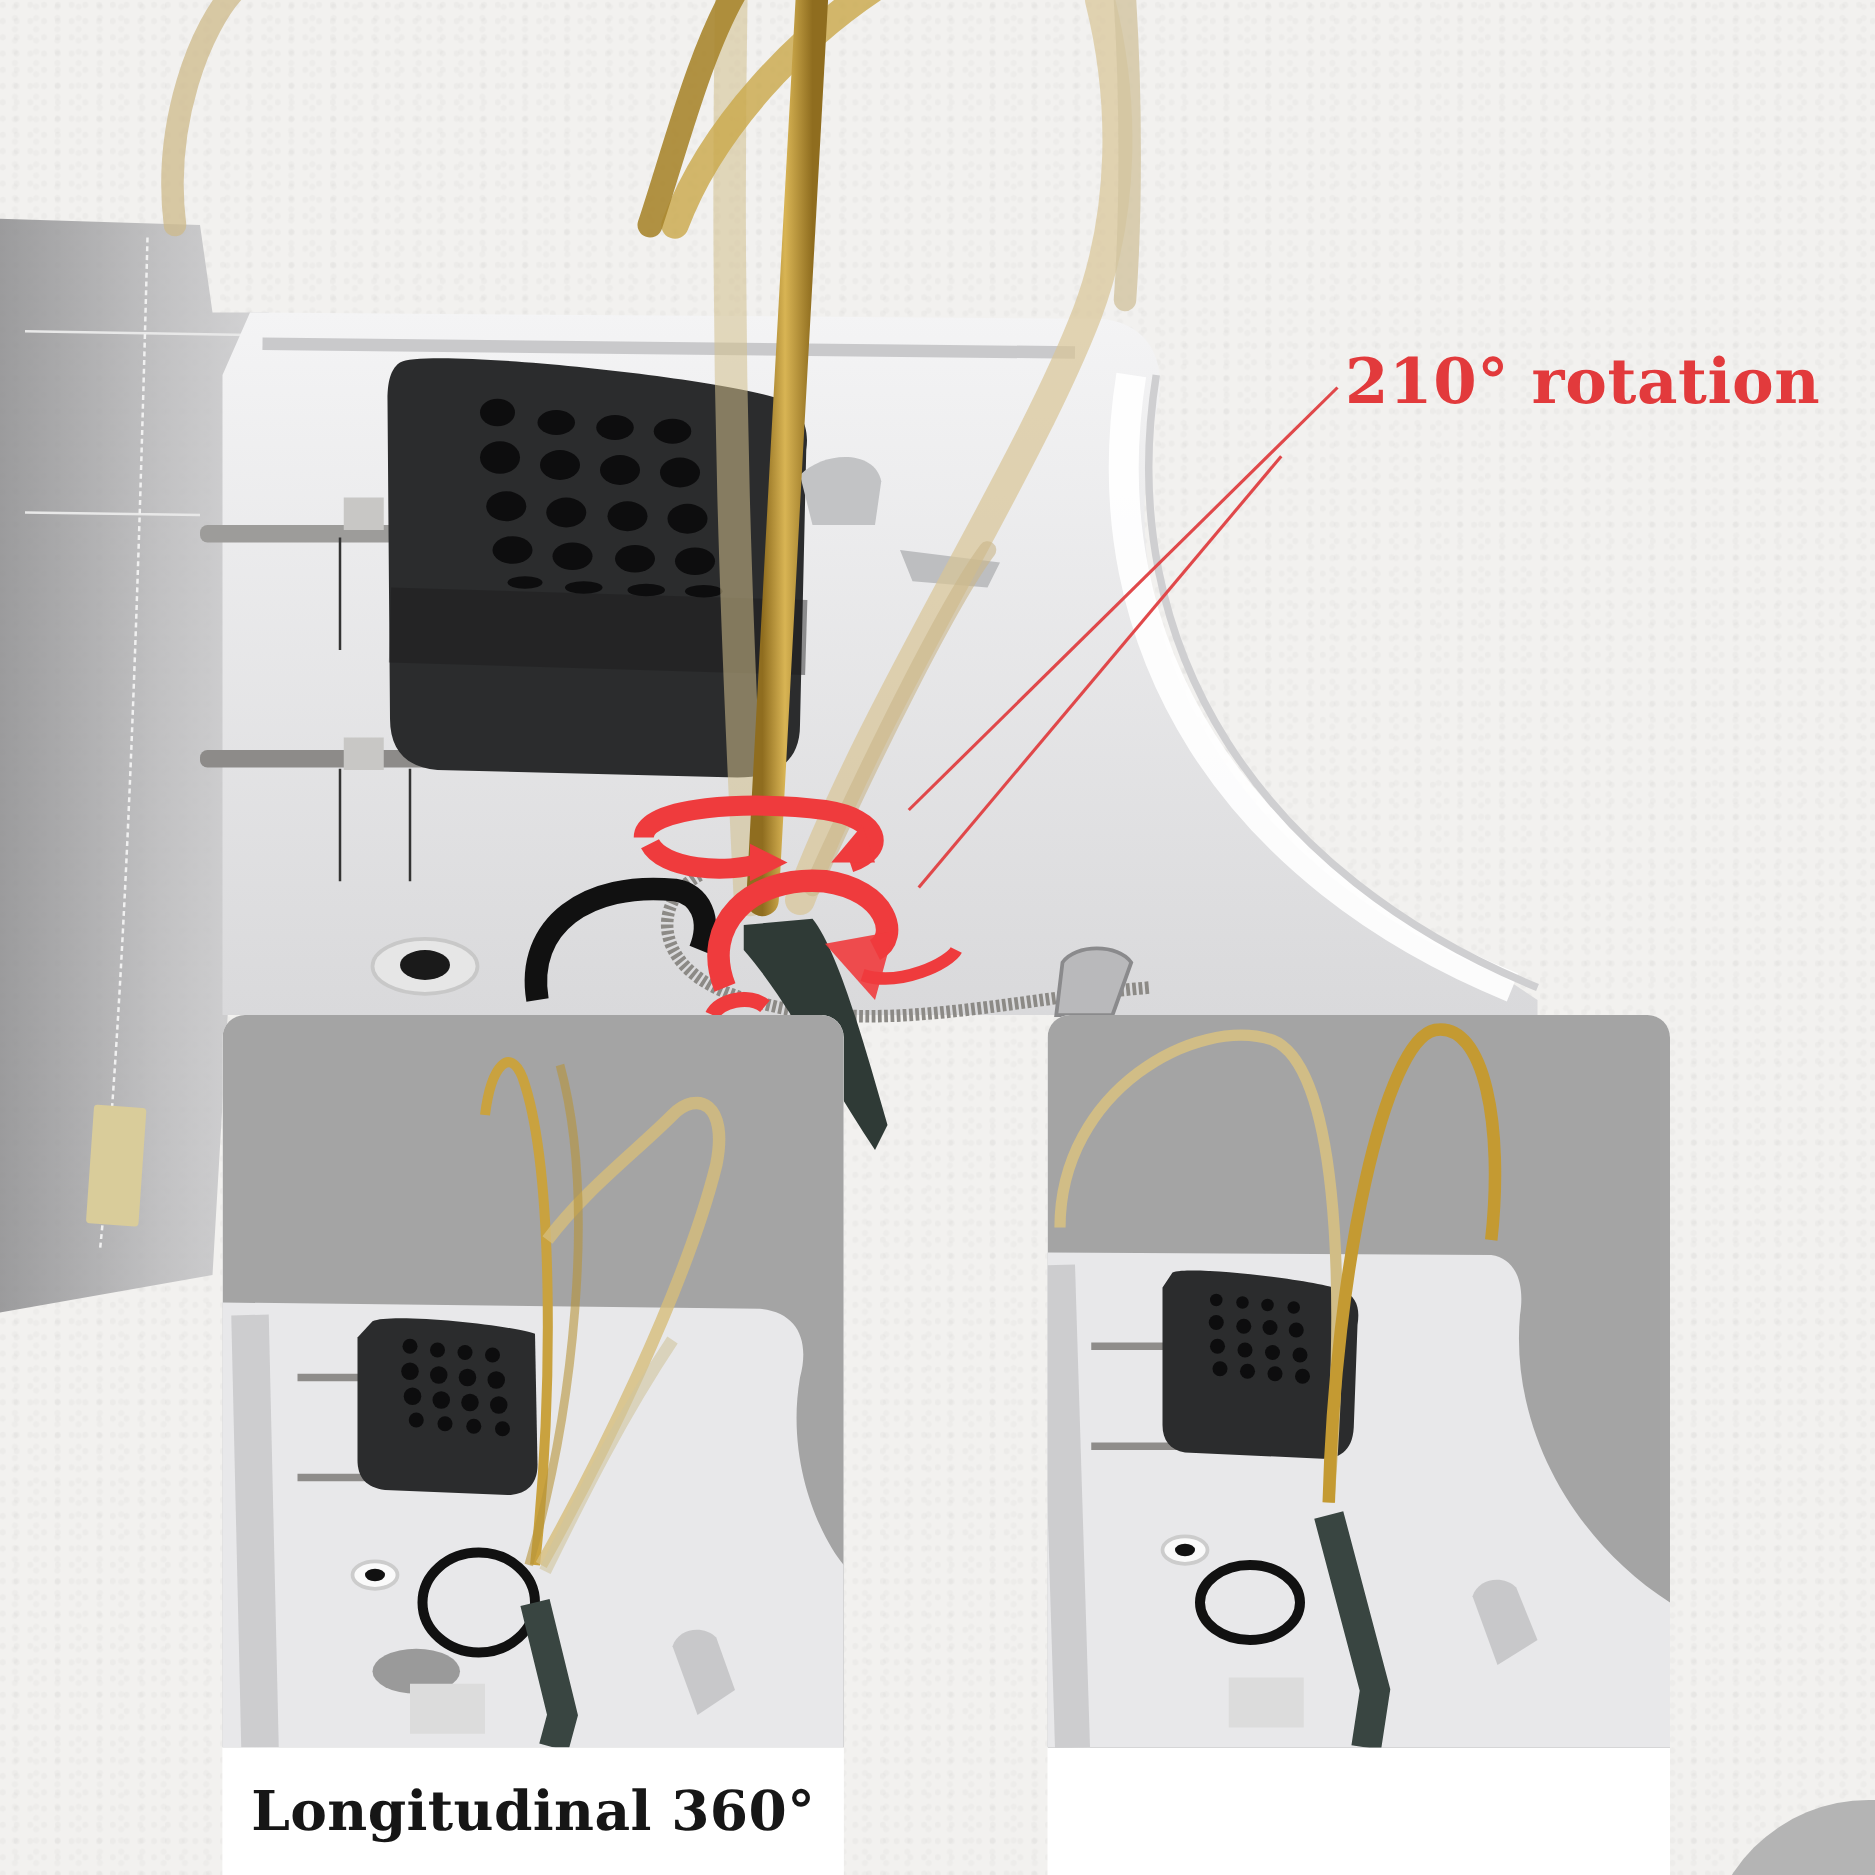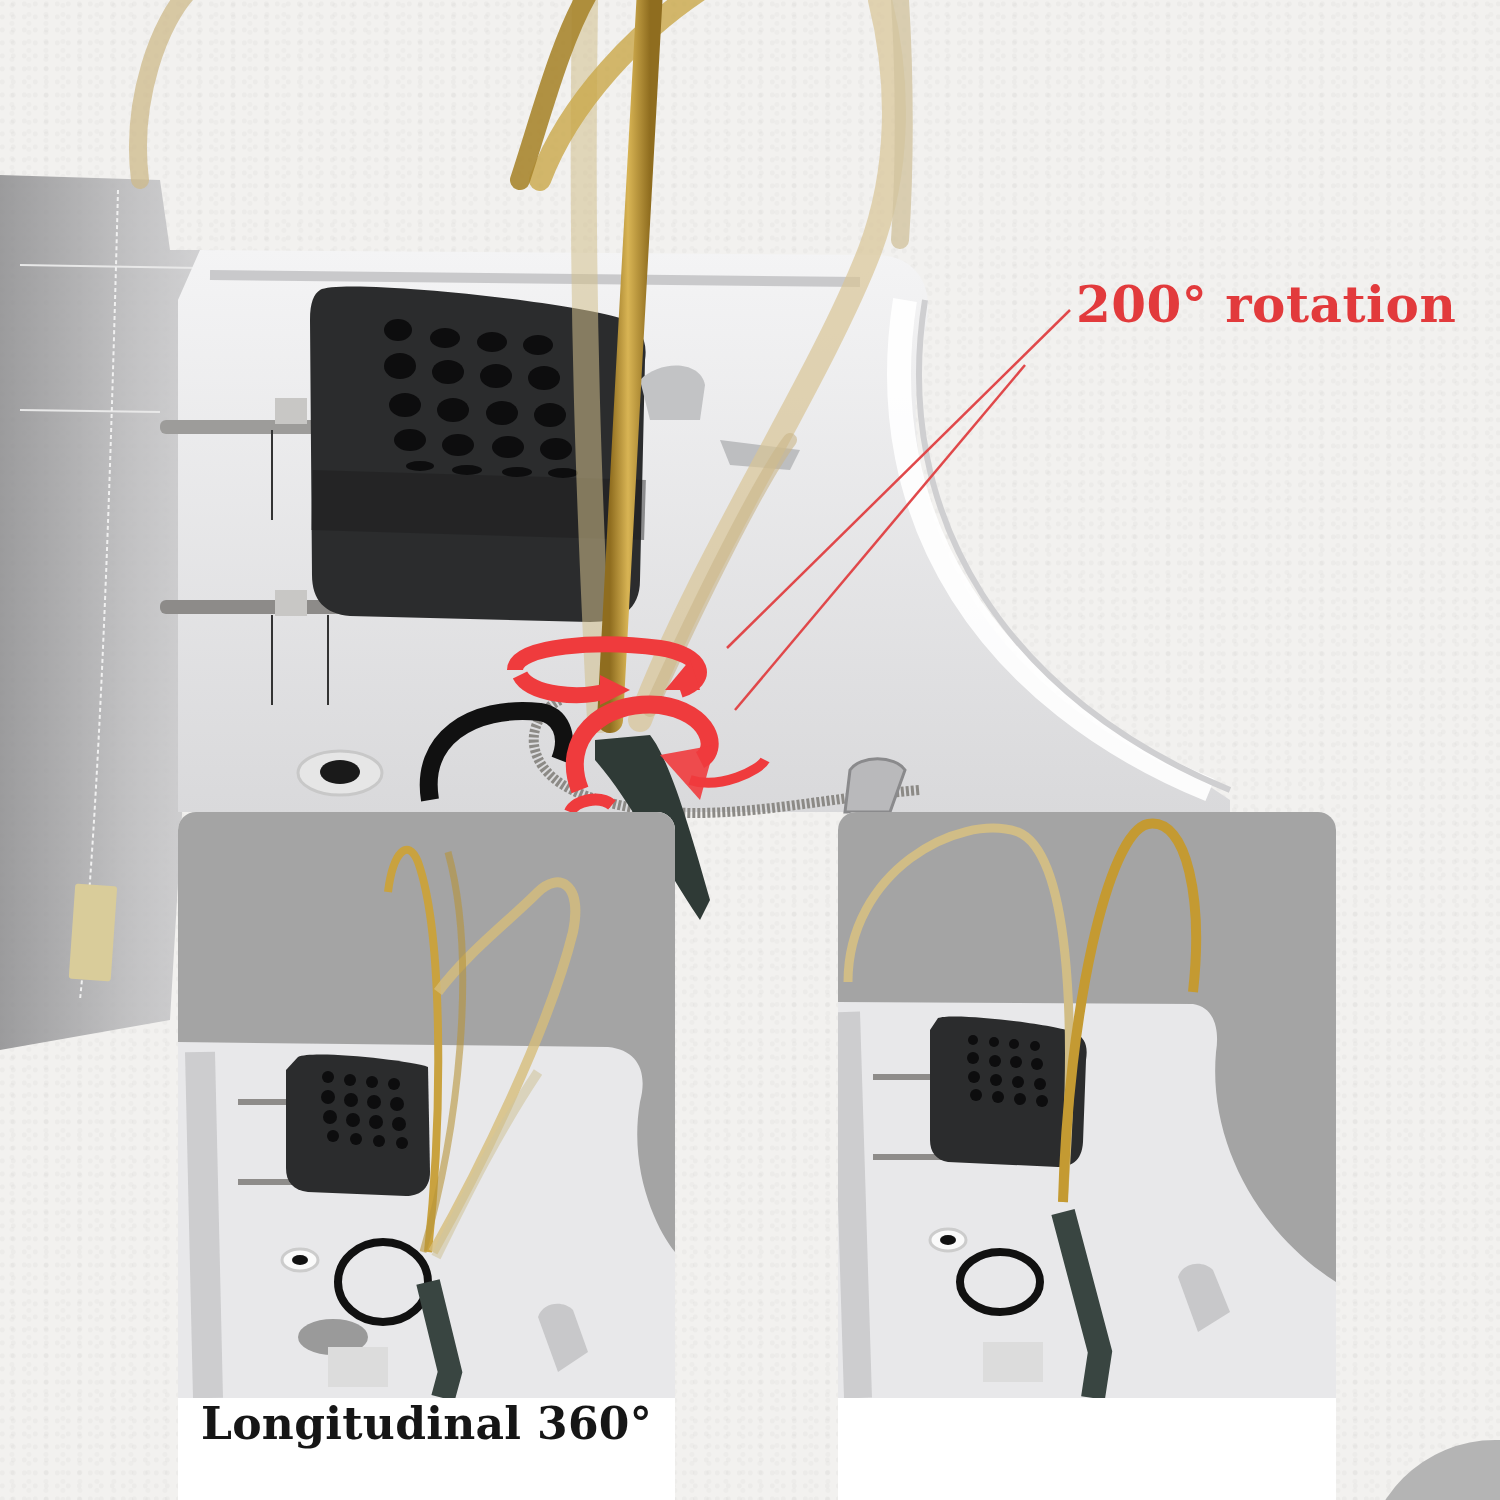--- a/index.html
+++ b/index.html
@@ -29,21 +29,21 @@
       background: #ffffff; border-radius: 18px 18px 0 0; overflow: hidden;
     }
     .panel-left { left: 178px; width: 497px; }
     .panel-right { left: 838px; width: 498px; }
     .panel-photo {
       position: absolute; left: 0; top: 0; width: 100%; height: 586px;
       background: #a4a4a4;
     }
     .panel-caption {
       position: absolute; left: 0; right: 0; top: 586px; height: 102px;
-      display: flex; align-items: flex-start; justify-content: center;
+      display: flex; align-items: center; justify-content: center;
       background: #ffffff;
     }
     .caption-text {
       font-family: "DejaVu Serif", serif; font-weight: bold;
       font-size: 44px; color: #161616; white-space: nowrap; letter-spacing: 0.3px;
     }
 
     
     .deco-circle {
       position: absolute; left: 1365px; top: 1440px; width: 260px; height: 260px;
@@ -145,21 +145,21 @@
       <polygon points="690,660 665,690 700,690" fill="#ef3b3d"></polygon>
       <path d="M580 790 C560 740 600 700 660 705 C710 712 720 750 700 760" stroke="#ef3b3d" stroke-width="18" fill="none"></path>
       <path d="M690 780 C720 790 760 770 765 760" stroke="#ef3b3d" stroke-width="10" fill="none"></path>
       <polygon points="660,755 715,745 700,800" fill="#ef3b3d" opacity="0.9"></polygon>
       <path d="M570 812 C575 800 600 795 612 805" stroke="#ef3b3d" stroke-width="12" fill="none"></path>
       <line x1="727" y1="648" x2="1070" y2="310" stroke="#e0484a" stroke-width="2.5"></line>
       <line x1="735" y1="710" x2="1025" y2="365" stroke="#e0484a" stroke-width="2.5"></line>
     </g>
   </svg>
 
-  <div class="rotation-label">200° rotation</div>
+  <div class="rotation-label">210° rotation</div>
 
   <div class="panel panel-left">
     <div class="panel-photo">
       <svg width="497" height="586" viewBox="0 0 497 586">
         <path d="M0 230 L430 235 C460 238 470 260 462 290 C450 360 480 420 497 440 L497 586 L0 586 Z" fill="#e8e8ea"></path>
         <path d="M22 240 L30 586" stroke="#c2c2c4" stroke-width="30" opacity="0.7"></path>
         <path d="M60 290 L130 290 M60 370 L140 370" stroke="#8e8c8a" stroke-width="6"></path>
         <path d="M120 245 C135 238 230 248 250 255 L252 360 C252 378 240 384 228 384 L130 380 C115 378 108 370 108 356 L108 258 Z" fill="#2b2c2d"></path>
         <g fill="#0d0d0e">
           <circle cx="150" cy="265" r="6"></circle>

